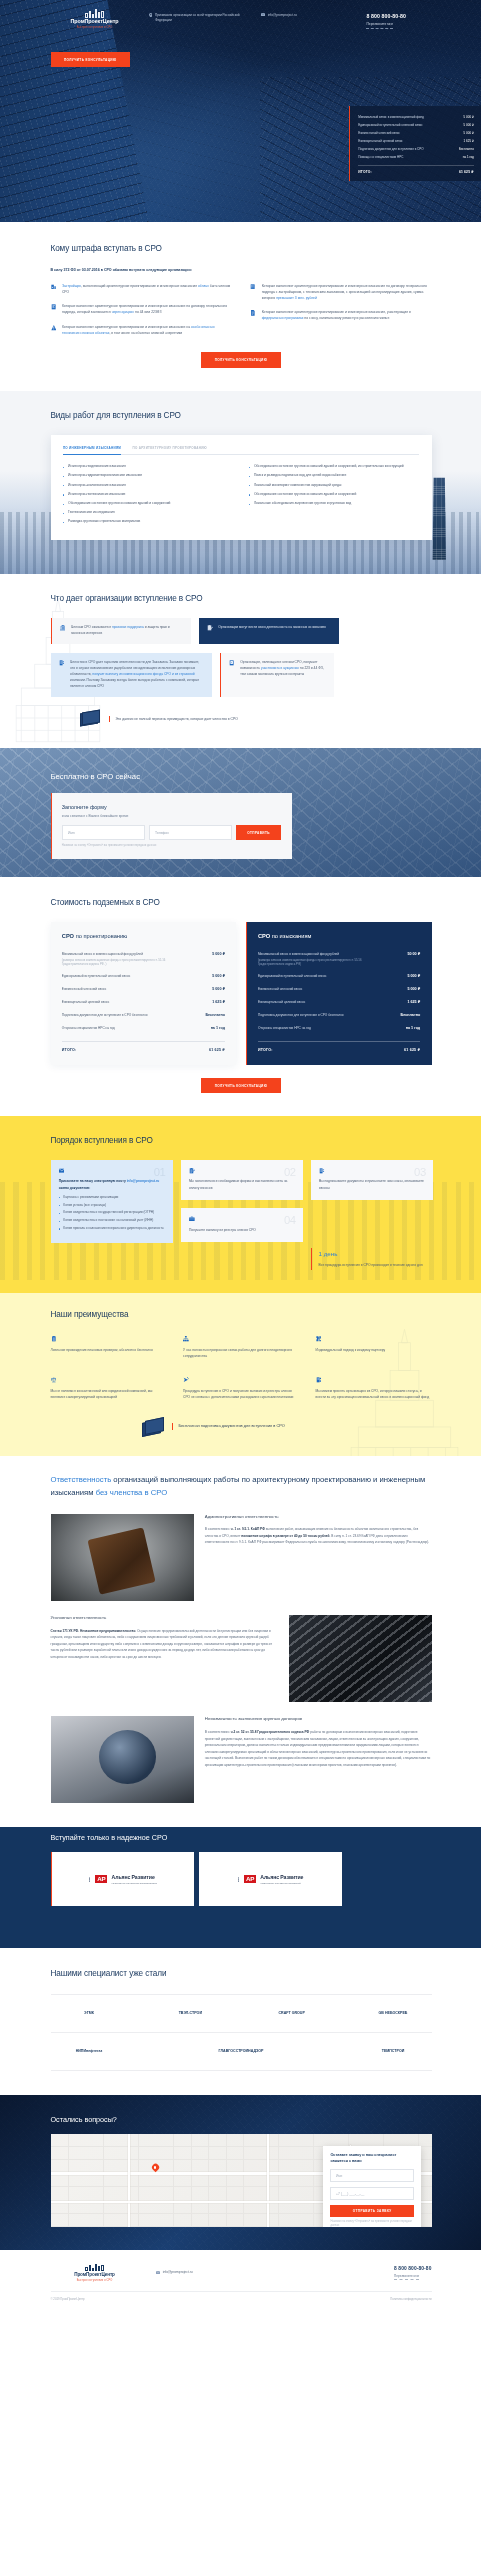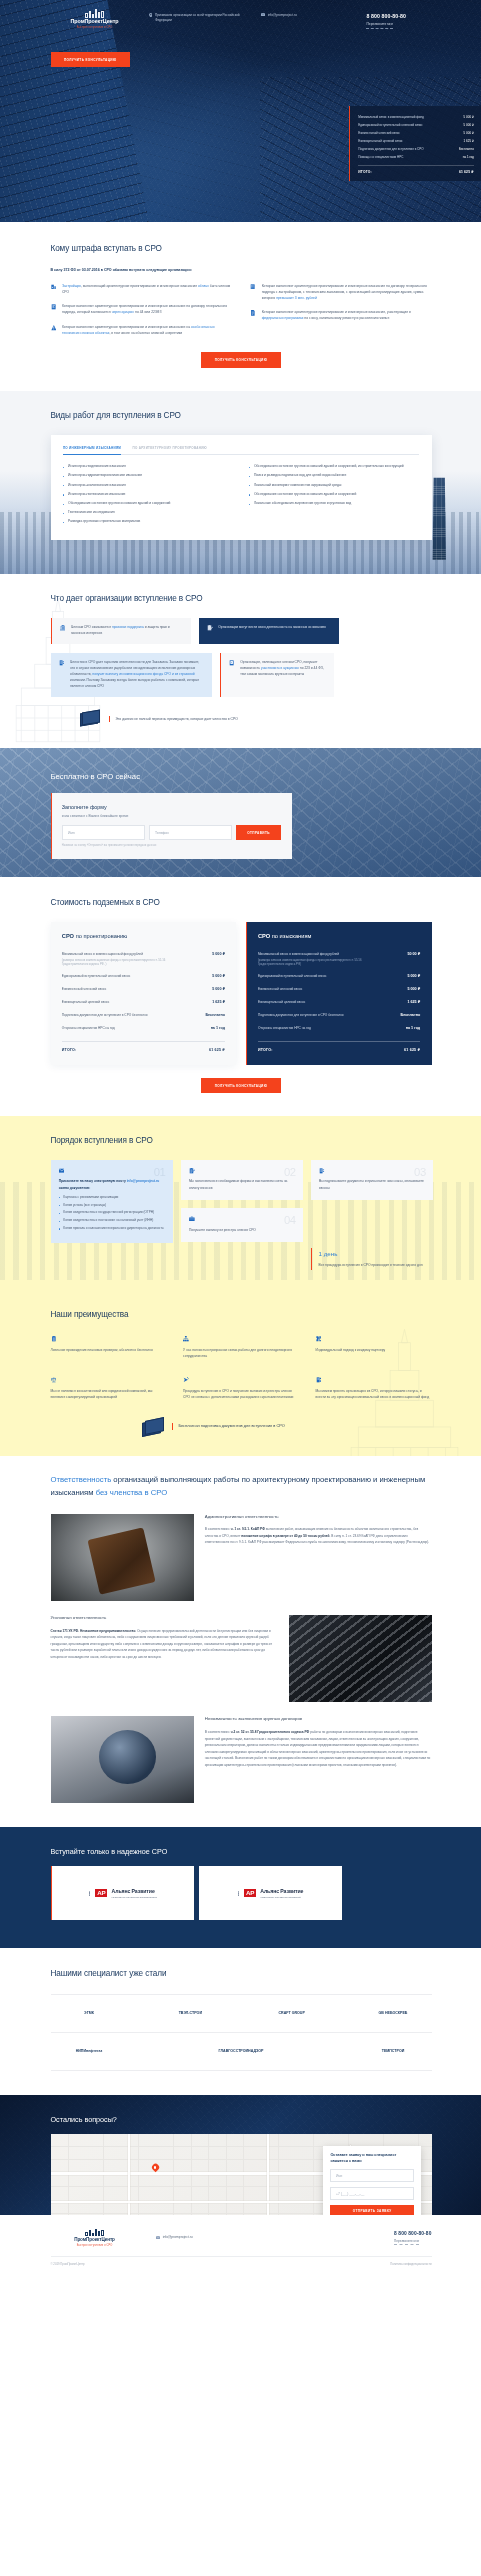--- a/index.html
+++ b/index.html
@@ -155,21 +155,21 @@
   .pcard.light .lbl{color:#4c5b70}.pcard.light .val{color:#17365d}
   .pcard.dark .lbl{color:#d4ddeb}.pcard.dark .val{color:#fff}
   .psmall{font-size:2.8px;color:#a6b0bd;line-height:1.6;display:block;margin-top:1px}
   .pcard.dark .psmall{color:#8ea2bf}
   .ptot{display:flex;justify-content:space-between;margin-top:6.2px;padding-top:5.7px;font-size:3.6px;font-weight:700;letter-spacing:0.2px}
   .pcard.light .ptot{border-top:0.5px solid #dfe3e9;color:#17365d}
   .pcard.dark .ptot{border-top:0.5px solid rgba(255,255,255,.28);color:#fff}
   .price-cta{text-align:center;margin-top:13.4px}
 
   
-  .sec-steps{background:#fef9c3;padding:19.6px 0 23px;position:relative}
+  .sec-steps{background:#fde047;padding:19.6px 0 23px;position:relative}
   .steps-bg{position:absolute;left:0;right:0;bottom:12.4px;height:98px;opacity:.07;
     background:repeating-linear-gradient(90deg,#17365d 0 5.2px,transparent 5.2px 13.4px)}
   .steps-grid{display:flex;gap:8.2px;margin-top:13.4px;position:relative;z-index:2;align-items:flex-start}
   .step-col{display:flex;flex-direction:column;gap:8.2px}
   .step{position:relative;padding:8.2px 8.2px 9.3px;width:122px}
   .step.s1{background:#dceaf9}
   .step.s2,.step.s4{background:#f7f8fa}
   .step.s3{background:#f7f8fa}
   .step-num{position:absolute;right:7.2px;top:4.1px;font-size:11.3px;font-weight:400;color:rgba(23,54,93,.09);letter-spacing:-0.5px}
   .step p{font-size:3.3px;color:#4b5a70;line-height:1.85;margin-top:4.6px}
@@ -211,39 +211,39 @@
   .liab-txt b{color:#2b3c52}
 
   
   .sec-rel{height:121px;position:relative;overflow:hidden;background:#14355f}
   .rel-bg{position:absolute;inset:0;
     background:
       linear-gradient(150deg,rgba(18,46,86,.82),rgba(40,92,150,.55) 55%,rgba(16,40,76,.9)),
       repeating-linear-gradient(12deg,rgba(255,255,255,.07) 0 1px,transparent 1px 9.3px),
       repeating-linear-gradient(-66deg,rgba(0,0,0,.25) 0 1.5px,transparent 1.5px 12.4px),
       linear-gradient(180deg,#27598f,#0f2banchor 100%)}
-  .sec-rel .wrap{position:relative;z-index:2;padding-top:19px}
+  .sec-rel .wrap{position:relative;z-index:2;padding-top:5px}
   .rel-title{color:#fff;font-size:7.2px;font-weight:400;line-height:1.6}
   .rel-cards{display:flex;gap:5.2px;margin-top:8.2px}
   .rel-card{width:143px;height:54px;background:#fff;display:flex;align-items:center;justify-content:center;gap:4.1px}
   .rel-card.first{border-left:1px solid #f4421c}
   .ar-badge{background:#d3161c;color:#fff;font-size:6.2px;font-weight:700;padding:1px 2.1px;line-height:1;letter-spacing:-0.3px;position:relative}
   .ar-vert{font-size:1.9px;color:#233a5e;writing-mode:vertical-rl;transform:rotate(180deg);letter-spacing:0.2px;font-weight:700}
   .ar-name{font-size:5.2px;font-weight:700;color:#1b2a44;letter-spacing:-0.1px}
   .ar-sub{font-size:1.9px;color:#4c5b70;letter-spacing:0.1px;margin-top:0.5px}
 
   
   .sec-cli{background:#fff;padding:20.6px 0 24px}
   .cli-grid{margin-top:14.4px}
   .cli-row{display:flex;align-items:center;justify-content:space-between;border-top:0.5px solid #ecedf0;padding:8.8px 0}
   .cli-row:last-child{border-bottom:0.5px solid #ecedf0}
   .cli{width:77px;height:19.6px;display:flex;align-items:center;justify-content:center;font-size:3.6px;font-weight:700;color:#17365d;text-align:center}
 
   
-  .sec-q{height:120px;position:relative;overflow:hidden;background:#0369a1}
+  .sec-q{height:155px;position:relative;overflow:hidden;background:#0369a1}
   .q-bg{position:absolute;inset:0;
     background:
       linear-gradient(135deg,rgba(10,24,48,.9),rgba(26,62,112,.6) 50%,rgba(8,22,46,.95)),
       repeating-linear-gradient(52deg,rgba(255,255,255,.055) 0 0.5px,transparent 0.5px 5.7px),
       repeating-linear-gradient(-40deg,rgba(255,255,255,.05) 0 0.5px,transparent 0.5px 7.7px),
       linear-gradient(180deg,#0b1c38,#1b4176)}
   .sec-q .wrap{position:relative;z-index:2;padding-top:18.5px}
   .q-title{color:#fff;font-size:7.2px;font-weight:400}
   .map-wrap{margin-top:9.3px;position:relative;width:381px;height:93px;background:#e8e6e1;overflow:hidden}
   .map-wrap:before{content:"";position:absolute;inset:0;

